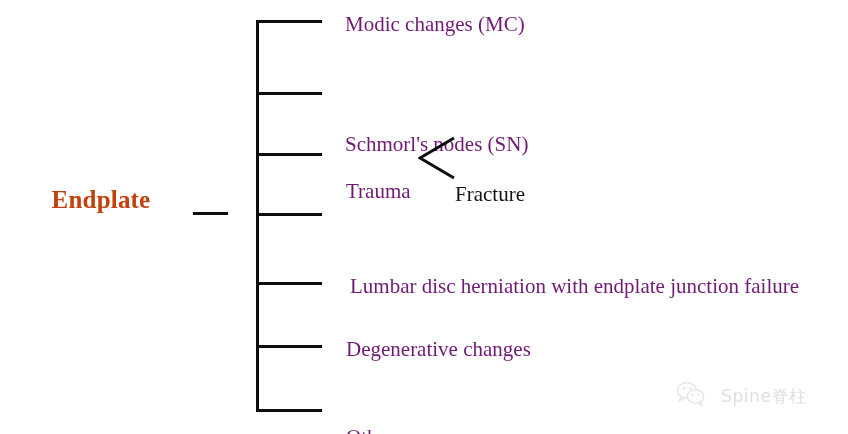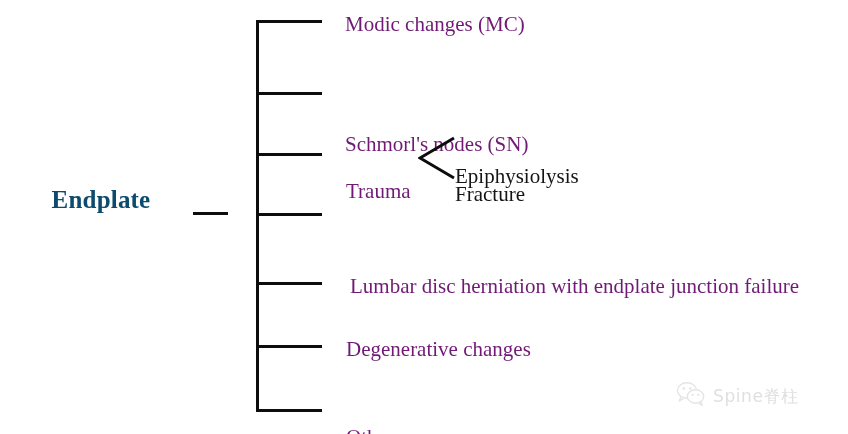--- a/index.html
+++ b/index.html
@@ -21,21 +21,21 @@
   .root-label {
     position: absolute;
     left: 8px;
     top: 184px;
     width: 186px;
     text-align: center;
     font-weight: bold;
     font-size: 25px;
     line-height: 31px;
     letter-spacing: 0.2px;
-    color: #0c4a6e;
+    color: #c2410c;
   }
   .root-line-1, .root-line-2 { display: block; white-space: nowrap; }
 
   
   .root-connector {
     position: absolute;
     left: 193px;
     top: 212px;
     width: 35px;
     height: 3px;
@@ -87,21 +87,21 @@
     color: #141414;
   }
 
   
   .watermark {
     position: absolute;
     left: 676px;
     top: 381px;
     display: flex;
     align-items: center;
-    gap: 7px;
+    gap: 15px;
     opacity: 0.55;
     pointer-events: none;
   }
   .watermark-text {
     font-family: "DejaVu Sans", "Liberation Sans", sans-serif;
     font-size: 17px;
     color: #c6c6c6;
     letter-spacing: 0.6px;
     white-space: nowrap;
   }
@@ -134,21 +134,20 @@
   <div class="leaf" style="left:346px; top:339px;">Degenerative changes</div>
   <div class="leaf" style="left:346px; top:427px;">Others</div>
 
   <div class="sub-connector">
     <svg width="40" height="46" viewBox="0 0 40 46">
       <path d="M 36 2 L 2 22 L 36 42" fill="none" stroke="#0d0d0d" stroke-width="3" stroke-linecap="butt" stroke-linejoin="miter"></path>
     </svg>
   </div>
 
   <div class="sub-leaf" style="left:455px; top:144px;margin-top:40px;">Fracture</div>
-  <div class="sub-leaf" style="left:455px; top:166px;">Epiphysiolysis</div>
 
   <div class="watermark">
     <span>
       <svg width="30" height="26" viewBox="0 0 30 26">
         <ellipse cx="11" cy="9.5" rx="9.5" ry="7.8" fill="none" stroke="#cfcfcf" stroke-width="1.4"></ellipse>
         <path d="M 5 15.5 L 3.2 20 L 7.6 17.6" fill="none" stroke="#cfcfcf" stroke-width="1.4" stroke-linejoin="round"></path>
         <circle cx="7.8" cy="7.4" r="1.25" fill="#cfcfcf"></circle>
         <circle cx="14.2" cy="7.4" r="1.25" fill="#cfcfcf"></circle>
         <ellipse cx="19.5" cy="15.5" rx="8.2" ry="6.8" fill="#ffffff" stroke="#cfcfcf" stroke-width="1.4"></ellipse>
         <path d="M 24.6 20.6 L 26.4 24.2 L 22.6 22.4" fill="none" stroke="#cfcfcf" stroke-width="1.4" stroke-linejoin="round"></path>

